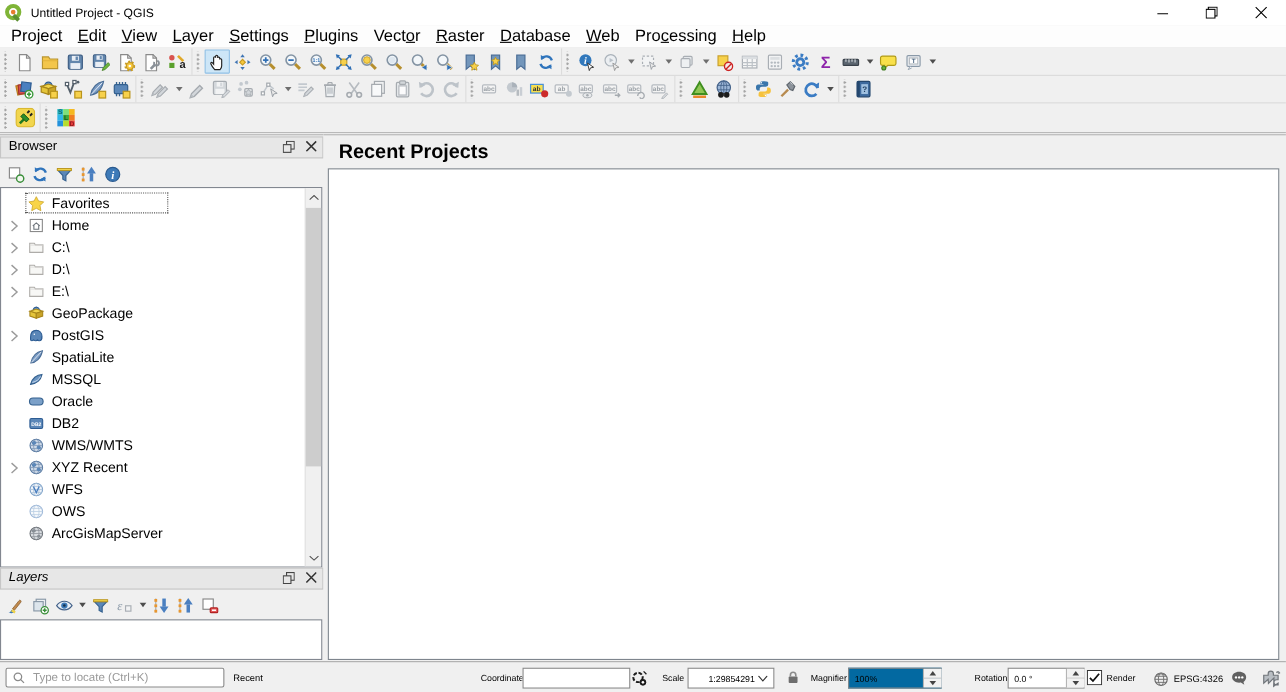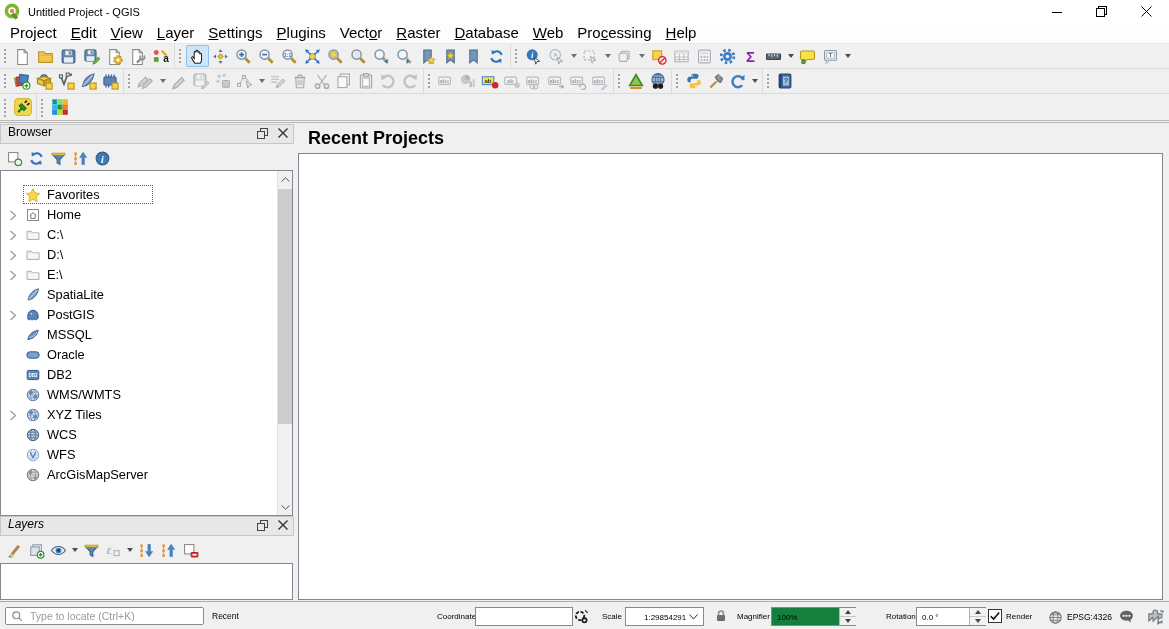--- a/index.html
+++ b/index.html
@@ -81,21 +81,21 @@
   .sb-input { position:absolute; top:5px; height:19px; background:#fff; border:1px solid #898989; }
   #coordinate-label { left:437px;text-align:right; }
   #coordinate-input { left:475px; width:98px; }
   #extent-icon { position:absolute; left:573px; top:6px; }
   #scale-label { left:602px; }
   #scale-combo { position:absolute; left:625px; top:5px; width:79px; height:19px; background:#fff; border:1px solid #898989; }
   #scale-value { position:absolute; left:6px; top:5px; font-size:8px;margin-left:12px; }
   #scale-chevron { position:absolute; right:5px; top:6px; }
   #lock-icon { position:absolute; left:714px; top:7px; }
   #magnifier-label { left:737px; }
-  #magnifier-spin { position:absolute; left:771px; top:5px; width:85px; height:19px; background:#15803d; border:1px solid #898989; }
+  #magnifier-spin { position:absolute; left:771px; top:5px; width:85px; height:19px; background:#0369a1; border:1px solid #898989; }
   #rotation-label { left:886px; }
   #rotation-spin { position:absolute; left:916px; top:5px; width:70px; height:19px; background:#fff; border:1px solid #898989; }
   .spin-value { position:absolute; left:5px; top:5px; font-size:8px; }
   .spin-buttons { position:absolute; right:0; top:0; width:16px; height:17px; border-left:1px solid #b5b5b5; }
   .spin-up, .spin-down { position:absolute; left:0; width:16px; height:8.5px; display:flex; align-items:center; justify-content:center; background:#f2f2f2; }
   .spin-up { top:0; border-bottom:1px solid #c8c8c8;}
   .spin-down { bottom:0; }
   .spin-up::after { content:""; border-left:3px solid rgba(0,0,0,0); border-right:3px solid rgba(0,0,0,0); border-bottom:4px solid #444; }
   .spin-down::after { content:""; border-left:3px solid rgba(0,0,0,0); border-right:3px solid rgba(0,0,0,0); border-top:4px solid #444; }
   #render-check { position:absolute; left:988px; top:7px; width:14px; height:14px; }
@@ -900,21 +900,21 @@
       <div class="ptbtn">
         <span>
           <svg width="17" height="17" viewBox="0 0 16 16" fill="none">
             <circle cx="8" cy="8" r="6" fill="#3d7ab8" stroke="#2a5a8f"></circle>
             <text x="8" y="11.8" font-size="9.5" fill="#fff" text-anchor="middle" font-family="Liberation Serif,serif" font-style="italic" font-weight="bold">i</text>
           </svg>
         </span>
       </div>
     </div>
   <div id="browser-tree">
-    <div id="tree-items" style="padding-top: 14px;">
+    <div id="tree-items" style="padding-top: 4px;">
         <div class="tree-item focused">
           <span class="focus-rect"></span>
           <span class="tree-icon">
             <svg width="16" height="16" viewBox="0 0 16 16" fill="none">
               <path d="M8 1.799999999999999l2.048 3.968 4.672 0.768-3.3280000000000003 3.3280000000000003 0.768 4.672-4.16-2.176-4.16 2.176 0.768-4.672-3.3280000000000003-3.3280000000000003 4.672-0.768z" fill="#f8d448" stroke="#c9a227" stroke-width="0.7"></path>
             </svg>
           </span>
           <span class="tree-label">Favorites</span>
         </div>
         <div class="tree-item">
@@ -969,40 +969,52 @@
             <svg width="16" height="16" viewBox="0 0 16 16" fill="none">
               <path d="M2 4.2h4.2l1 1.4h6.8v6.8H2z" fill="#f7f7f5" stroke="#aeaca9"></path>
               <path d="M2 5.8h12" stroke="#dddbd8" stroke-width="0.8"></path>
             </svg>
           </span>
           <span class="tree-label">E:\</span>
         </div>
         <div class="tree-item">
           <span class="tree-icon">
             <svg width="16" height="16" viewBox="0 0 16 16" fill="none">
-              <path d="M13.6 1.8C8.4 2.8 4.2 6.8 3 13c4.4-.2 9.4-4.2 10.6-11.2z" fill="#7b9cc4" stroke="#4a6d96"></path>
-              <path d="M3.6 12.4L12.6 2.8" stroke="#e7edf5" stroke-width="0.8"></path>
-            </svg>
-          </span>
-          <span class="tree-label">SpatiaLite</span>
+              <circle cx="8" cy="5" r="2.7" fill="#6a93c0" stroke="#2d5c93"></circle>
+              <path d="M3.7 5h2M10.3 5h2M8 2.6v-1" stroke="#2d5c93" stroke-width="0.6"></path>
+              <path d="M2.2 5.9L8 4l5.8 1.9L8 7.8z" fill="#f0d34a" stroke="#a8861a"></path>
+              <path d="M2.2 5.9v4.5L8 12.3V7.8z" fill="#e5c53a" stroke="#a8861a"></path>
+              <path d="M13.8 5.9v4.5L8 12.3V7.8z" fill="#c9a428" stroke="#a8861a"></path>
+            </svg>
+          </span>
+          <span class="tree-label">GeoPackage</span>
         </div>
         <div class="tree-item">
           <span class="tree-expander">
             <svg width="8" height="11" viewBox="0 0 8 11" fill="none">
               <path d="M1.5 1l5 4.5-5 4.5" stroke="#9b9b9b" stroke-width="1.3"></path>
             </svg>
           </span>
           <span class="tree-icon">
             <svg width="16" height="16" viewBox="0 0 16 16" fill="none">
               <path d="M2.8 9.6c0-3.9 2.1-6.3 5.2-6.3 3 0 5.2 2.4 5.2 5.9 0 2-1 3.6-2.5 3.6-1 0-1.6-.7-1.6-1.5 0 .8-.8 1.5-1.9 1.5-1 0-1.7-.6-1.7-1.4 0 .8-.7 1.4-1.5 1.4-.7 0-1.2-.4-1.2-1.2z" fill="#5b87b8" stroke="#2d5c93"></path>
               <circle cx="6.2" cy="6.8" r="0.7" fill="#fff"></circle>
               <path d="M12.4 9.2c.6 1 .5 2.4-.3 3" stroke="#2d5c93" stroke-width="0.8"></path>
             </svg>
           </span>
           <span class="tree-label">PostGIS</span>
+        </div>
+        <div class="tree-item">
+          <span class="tree-icon">
+            <svg width="16" height="16" viewBox="0 0 16 16" fill="none">
+              <path d="M13.6 1.8C8.4 2.8 4.2 6.8 3 13c4.4-.2 9.4-4.2 10.6-11.2z" fill="#7b9cc4" stroke="#4a6d96"></path>
+              <path d="M3.6 12.4L12.6 2.8" stroke="#e7edf5" stroke-width="0.8"></path>
+            </svg>
+          </span>
+          <span class="tree-label">SpatiaLite</span>
         </div>
         <div class="tree-item">
           <span class="tree-icon">
             <svg width="16" height="16" viewBox="0 0 16 16" fill="none">
               <path d="M2.8 12.4C8 12 12.2 8.6 13.2 3.4 8.4 3.6 4 7 2.8 12.4z" fill="#6a93c0" stroke="#35618f"></path>
               <path d="M4.4 10.6c3.4-.6 6.4-2.8 7.4-5.4" stroke="#dde8f4" stroke-width="0.7"></path>
             </svg>
           </span>
           <span class="tree-label">MSSQL</span>
         </div>
@@ -1043,42 +1055,42 @@
           </span>
           <span class="tree-icon">
             <svg width="16" height="16" viewBox="0 0 16 16" fill="none">
               <circle cx="8" cy="8" r="5.7" fill="#cdd9e8" stroke="#5577a0" stroke-width="1"></circle>
               <ellipse cx="8" cy="8" rx="2.5" ry="5.7" stroke="#7d95b3" stroke-width="0.7"></ellipse>
               <path d="M2.3 8h11.4M3 5.2h10M3 10.8h10" stroke="#7d95b3" stroke-width="0.7"></path>
               <path d="M4.5 4.5c1-.9 2.4-.8 3.2.1.8.9.2 2-.8 2.6-1 .5-2.4.2-2.8-.9-.2-.7 0-1.4.4-1.8z" fill="#5b87b8"></path>
               <path d="M9.4 8.2c1.2-.3 2.6.3 2.8 1.3.2 1-.8 1.9-2 1.9s-2-.8-1.9-1.7c.1-.7.5-1.3 1.1-1.5z" fill="#5b87b8"></path>
             </svg>
           </span>
-          <span class="tree-label">XYZ Tiles</span>
-        </div>
-        <div class="tree-item">
-          <span class="tree-icon">
-            <svg width="16" height="16" viewBox="0 0 16 16" fill="none">
-              <circle cx="8" cy="8" r="5.7" fill="#b9c8dc" stroke="#44628a" stroke-width="1"></circle>
-              <ellipse cx="8" cy="8" rx="2.5" ry="5.7" stroke="#44628a" stroke-width="0.7"></ellipse>
-              <path d="M2.3 8h11.4M3 5.2h10M3 10.8h10" stroke="#44628a" stroke-width="0.7"></path>
-            </svg>
-          </span>
-          <span class="tree-label">WCS</span>
+          <span class="tree-label">XYZ Recent</span>
         </div>
         <div class="tree-item">
           <span class="tree-icon">
             <svg width="16" height="16" viewBox="0 0 16 16" fill="none">
               <circle cx="8" cy="8" r="5.7" fill="#eef3f9" stroke="#7ba0c8" stroke-width="1"></circle>
               <ellipse cx="8" cy="8" rx="2.5" ry="5.7" stroke="#a9c0d8" stroke-width="0.7"></ellipse>
               <path d="M2.3 8h11.4M3 5.2h10M3 10.8h10" stroke="#a9c0d8" stroke-width="0.7"></path>
               <path d="M5.4 5.2l2.6 5.6 2.6-5.6" stroke="#4a7fc0" stroke-width="1.2"></path>
             </svg>
           </span>
           <span class="tree-label">WFS</span>
+        </div>
+        <div class="tree-item">
+          <span class="tree-icon">
+            <svg width="16" height="16" viewBox="0 0 16 16" fill="none">
+              <circle cx="8" cy="8" r="5.7" fill="#f6f9fc" stroke="#9db7d8" stroke-width="1"></circle>
+              <ellipse cx="8" cy="8" rx="2.5" ry="5.7" stroke="#b9cde2" stroke-width="0.7"></ellipse>
+              <path d="M2.3 8h11.4M3 5.2h10M3 10.8h10" stroke="#b9cde2" stroke-width="0.7"></path>
+            </svg>
+          </span>
+          <span class="tree-label">OWS</span>
         </div>
         <div class="tree-item">
           <span class="tree-icon">
             <svg width="16" height="16" viewBox="0 0 16 16" fill="none">
               <circle cx="8" cy="8" r="5.7" fill="#d8dce0" stroke="#6b7076" stroke-width="1"></circle>
               <ellipse cx="8" cy="8" rx="2.5" ry="5.7" stroke="#8c9299" stroke-width="0.7"></ellipse>
               <path d="M2.3 8h11.4M3 5.2h10M3 10.8h10" stroke="#8c9299" stroke-width="0.7"></path>
               <path d="M4.6 4.4c1.2-.6 2.6-.3 3 .7.4 1-.6 1.9-1.8 2-1.2.1-2.2-.5-2.2-1.4 0-.5.4-1 1-1.3z" fill="#888f96"></path>
               <path d="M9.6 9.2c1-.2 2 .3 2.2 1.1.2.8-.6 1.5-1.6 1.5s-1.6-.6-1.5-1.4c.1-.6.4-1 .9-1.2z" fill="#888f96"></path>
             </svg>

